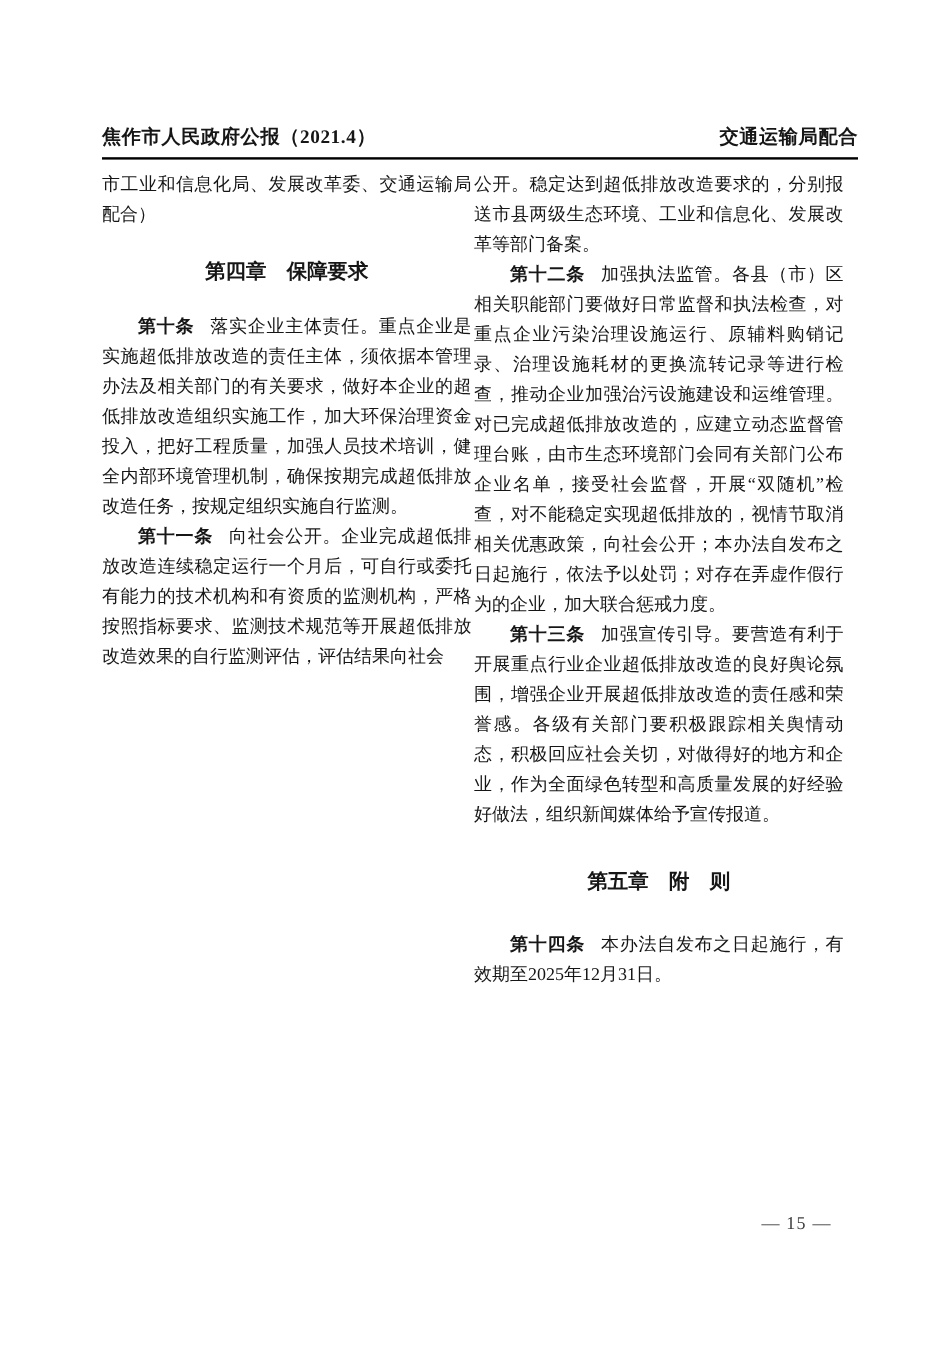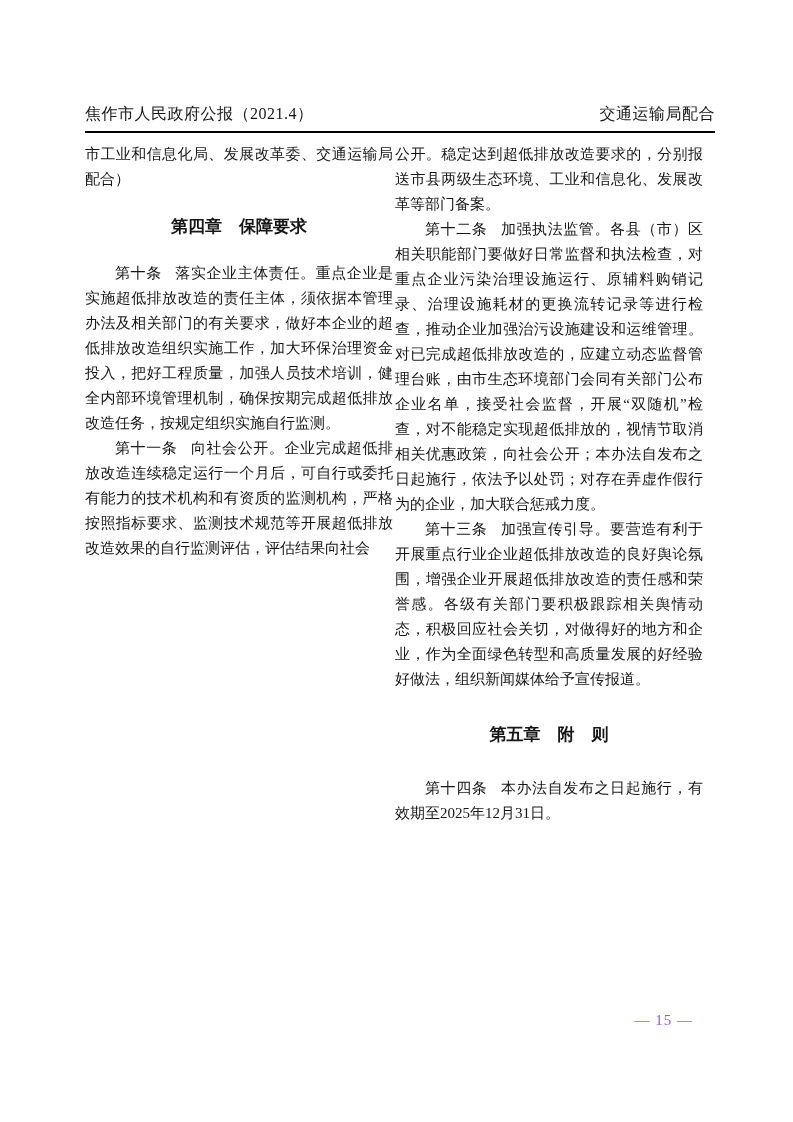--- a/index.html
+++ b/index.html
@@ -18,21 +18,21 @@
   }
   .header {
     position: absolute;
     left: 85px;
     top: 104px;
     width: 630px;
     display: flex;
     justify-content: space-between;
     align-items: baseline;
     font-size: 16px;
-    font-weight: normal;
+    font-weight: bold;
     letter-spacing: 0.5px;
   }
   .header-rule {
     position: absolute;
     left: 85px;
     top: 131px;
     width: 630px;
     height: 2px;
     background: #000000;
   }
@@ -52,42 +52,42 @@
     text-justify: inter-ideograph;
   }
   .para {
     margin: 0;
     text-indent: 2em;
   }
   .para.no-indent {
     text-indent: 0;
   }
   .article-label {
-    font-weight: normal;
+    font-weight: bold;
     margin-right: 0.9em;
     margin-top: 40px;
   }
   .chapter-heading {
     margin: 22px 0;
     text-align: center;
     font-weight: bold;
     font-size: 17px;
     line-height: 25px;
     text-indent: 0;
   }
   .chapter-heading.wide-gap {
     margin: 30px 0 29px 0;
   }
   .page-number {
     position: absolute;
     top: 1012px;
     right: 100px;
     font-size: 15px;
     letter-spacing: 1px;
-    color: #8b5cf6;
+    color: #404040;
   }
 </style>
 </head>
 <body>
 
 <div class="page">
 
   <div class="header">
     <span>焦作市人民政府公报（2021.4）</span>
     <span>交通运输局配合</span>

